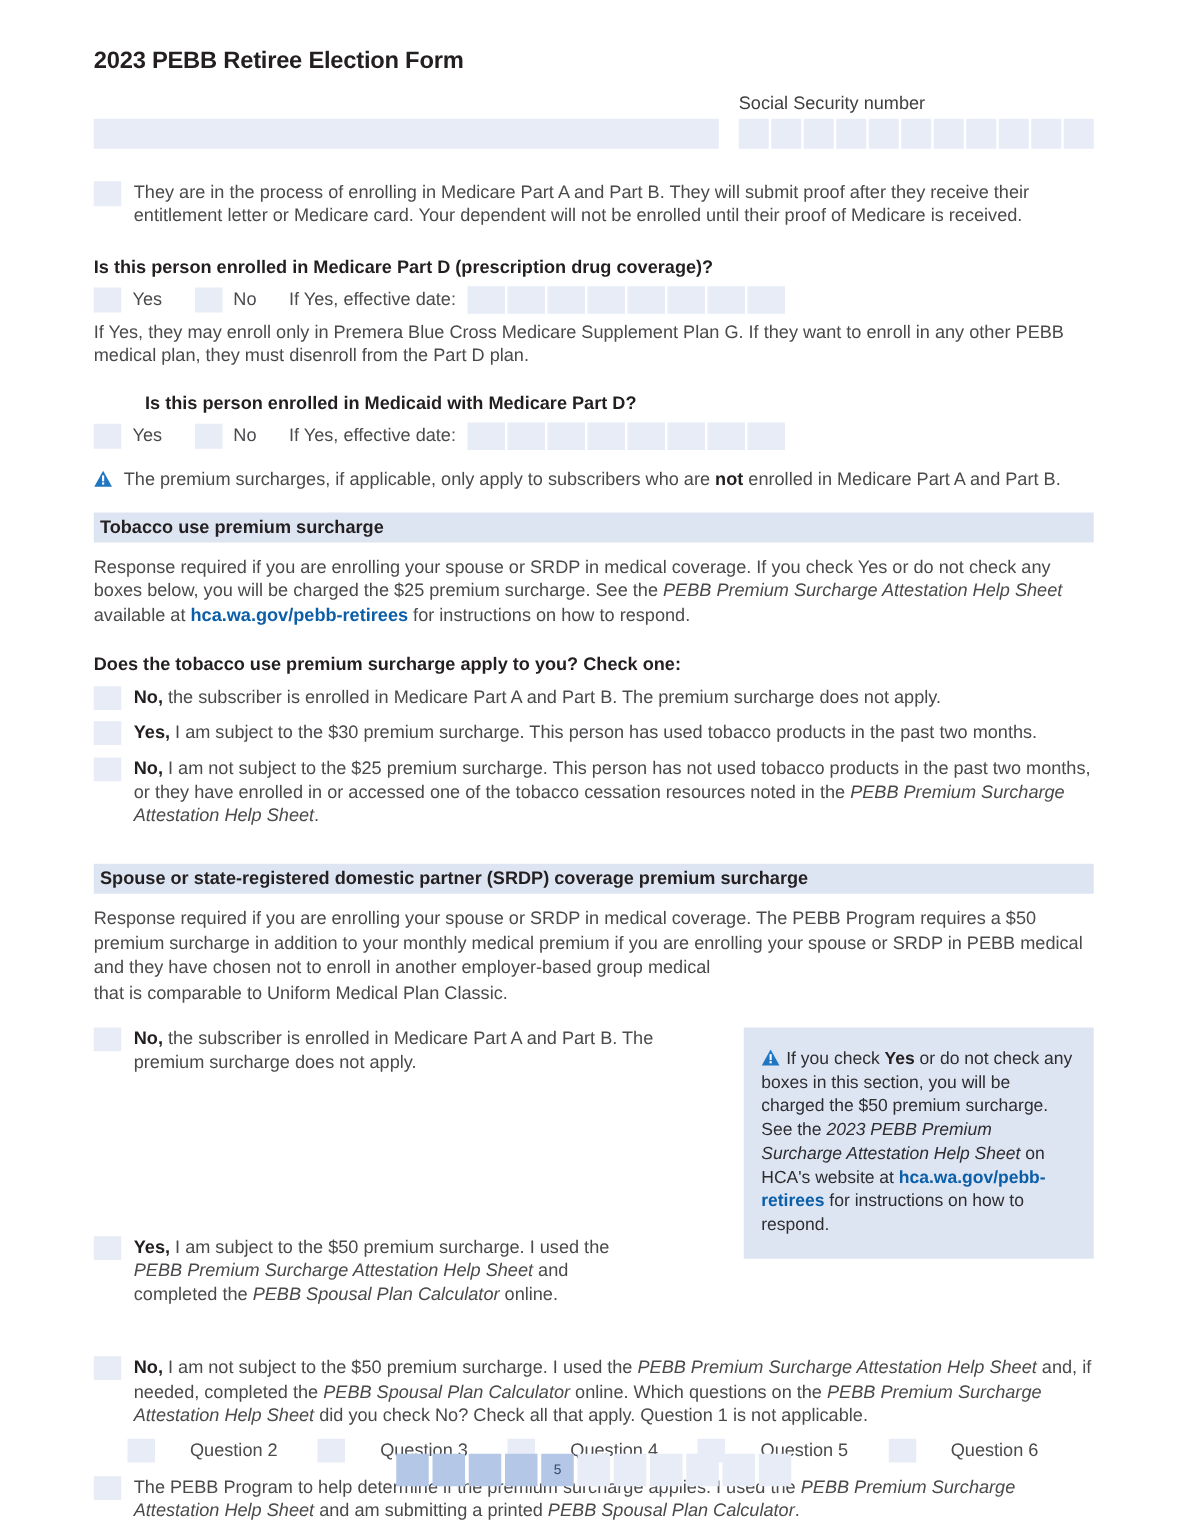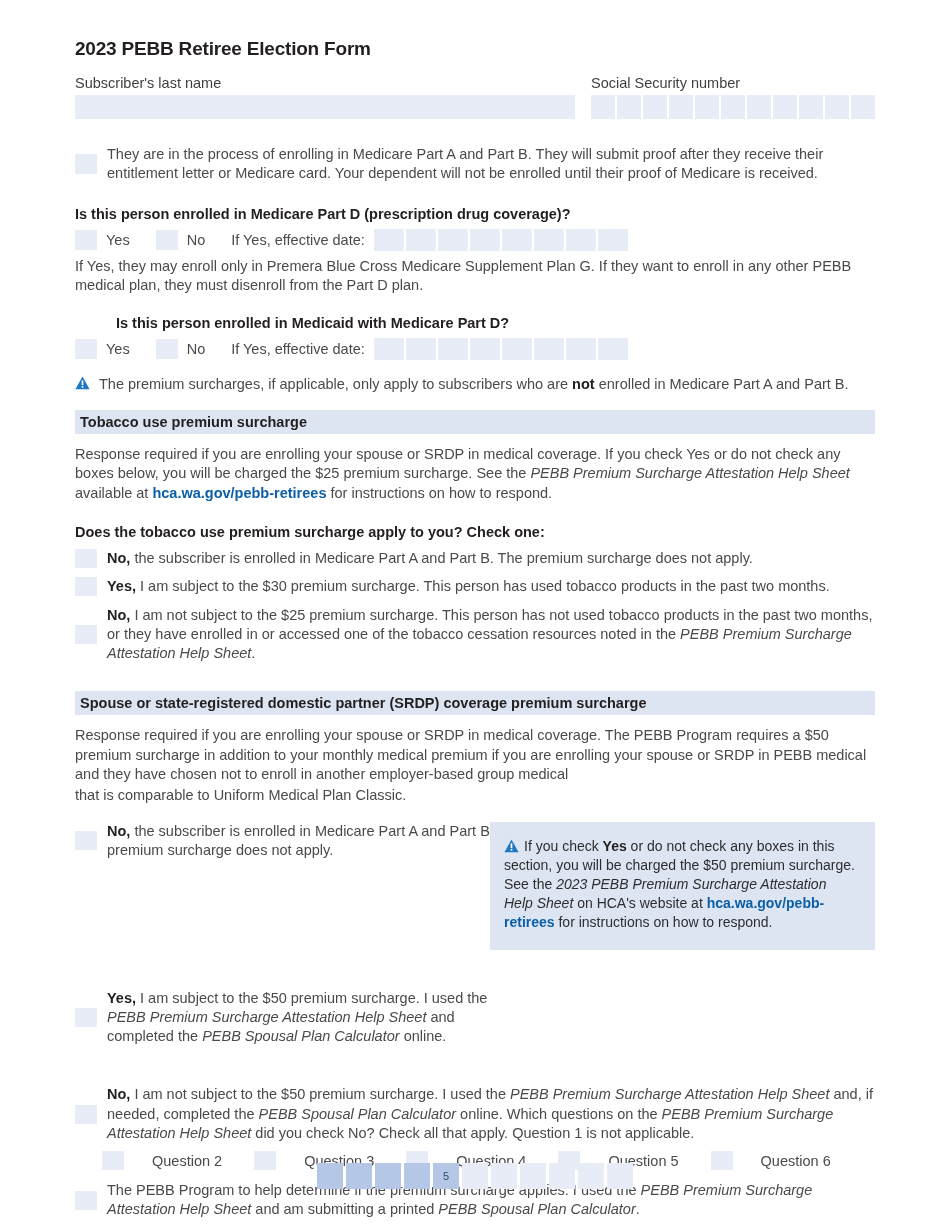--- a/index.html
+++ b/index.html
@@ -82,21 +82,21 @@
   em.i { font-style: italic; }
   a.link, .link {
     color: #0b5ea8;
     font-weight: bold;
     text-decoration: none;
   }
 
   
   .cbrow {
     display: flex;
-    align-items: center;
+    align-items: flex-start;
     gap: 10px;
   }
   .cbrow .txt { flex: 1; }
 
   
   .medicare-note { margin-top: 26px; }
 
   
   .yn-row {
     display: flex;
@@ -146,21 +146,21 @@
   }
 
   
   .two-col {
     position: relative;
   }
   .callout {
     position: absolute;
     right: 0;
     top: 0;
-    width: 385px;
+    width: 280px;
     background: #dee5f2;
     padding: 15px 16px 18px 14px;
     font-size: 14px;
     line-height: 1.36;
     color: #2d2d30;
   }
 
   
   .qrow {
     display: flex;
@@ -202,21 +202,20 @@
 </style>
 </head>
 <body>
 
 <div class="page">
 
   <div class="form-title">2023 PEBB Retiree Election Form</div>
 
   <div class="id-row">
     <div class="field-block">
-      <div class="field-label">Subscriber's last name</div>
       <div class="lastname-box"></div>
     </div>
     <div class="field-block">
       <div class="field-label">Social Security number</div>
       <div class="ssn-boxes" id="ssn-group">
           <div class="ssn-cell"></div>
           <div class="ssn-cell"></div>
           <div class="ssn-cell"></div>
           <div class="ssn-cell"></div>
           <div class="ssn-cell"></div>

